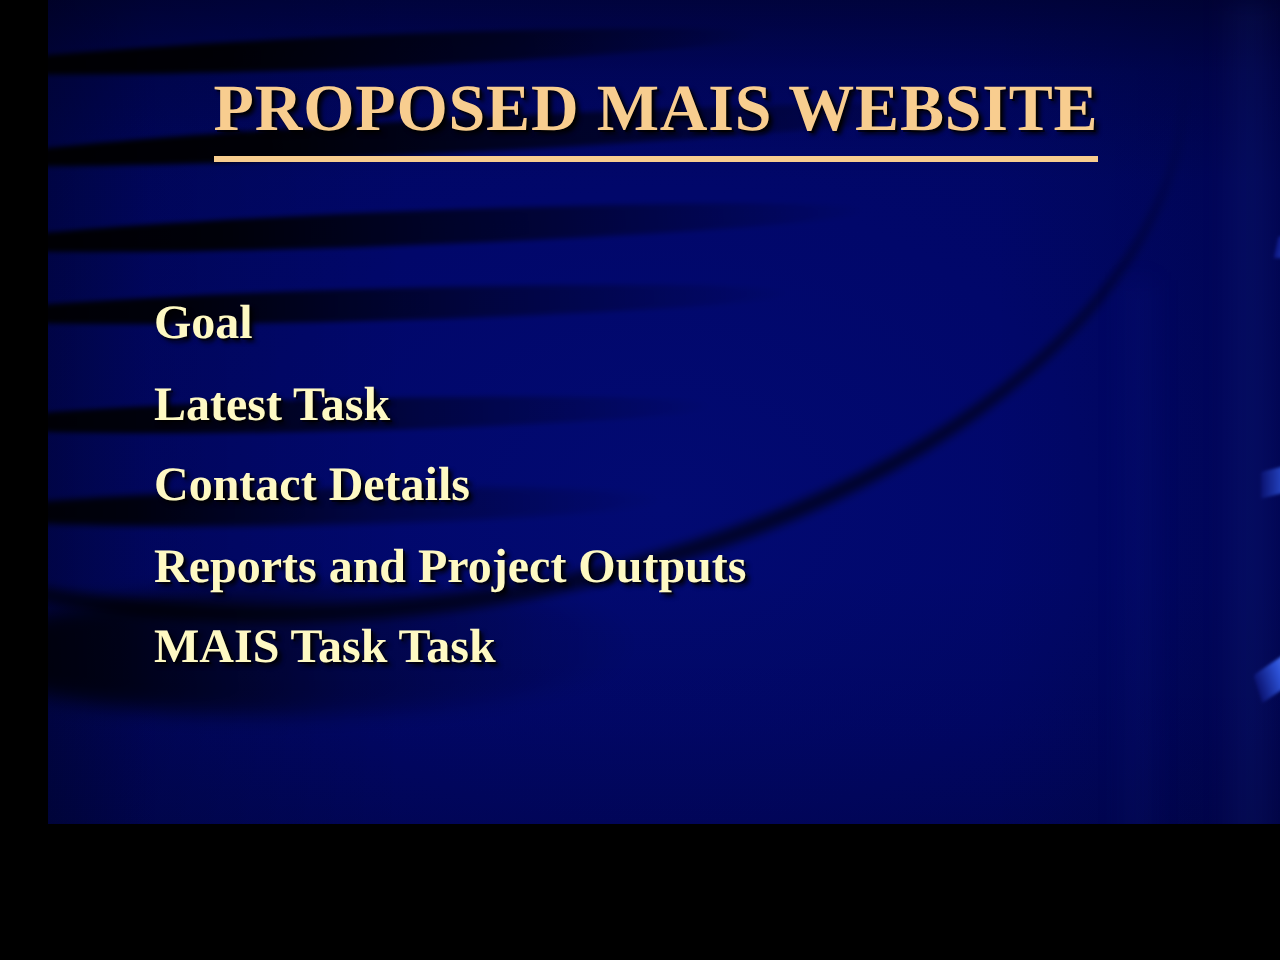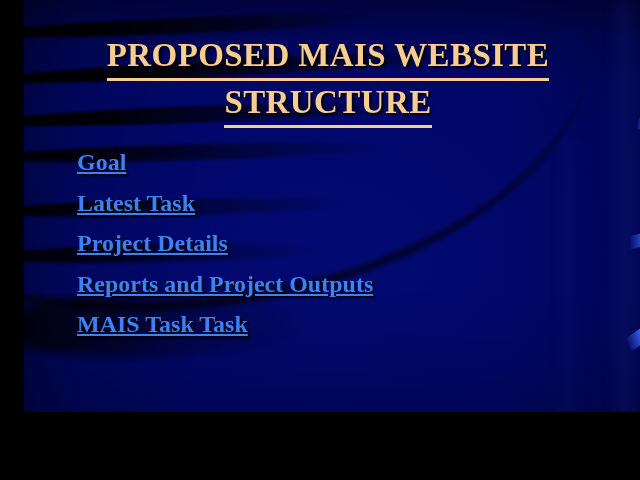--- a/index.html
+++ b/index.html
@@ -229,28 +229,27 @@
   .bullets {
     position: absolute;
     left: 53px;
     top: 142px;
     width: 540px;
     list-style: none;
     margin: 0;
     padding: 0;
   }
   .bullets li {
-    color: #3b82f6;
+    color: #fef9c3;
     font-family: "Liberation Serif", "DejaVu Serif", serif;
     font-weight: bold;
     font-size: 24px;
     line-height: 40.5px;
     white-space: nowrap;
     text-shadow: 2px 2px 2px rgba(0,0,0,0.8), 1px 1px 0 rgba(0,0,0,0.55);
-    text-decoration: underline;
   }
 </style>
 </head>
 <body>
 
 <div id="slide">
 
   <div class="bg-base"></div>
   <div class="bg-vert"></div>
   <div class="bg-horiz"></div>
@@ -272,32 +271,31 @@
   <div class="ribbon r2"></div>
 
   <div class="dash d1"></div>
   <div class="dash d2"></div>
   <div class="dash d3"></div>
 
   <div class="content">
 
     <div class="slide-title">
       <span class="title-line"><span>PROPOSED MAIS WEBSITE</span></span>
-      <span class="title-line"><span>STRUCTURE</span></span>
     </div>
 
     <ul class="bullets">
       <li>
         <span>Goal</span>
       </li>
       <li>
         <span>Latest Task</span>
       </li>
       <li>
-        <span>Project Details</span>
+        <span>Contact Details</span>
       </li>
       <li>
         <span>Reports and Project Outputs</span>
       </li>
       <li>
         <span>MAIS Task Task</span>
       </li>
     </ul>
 
   </div>

